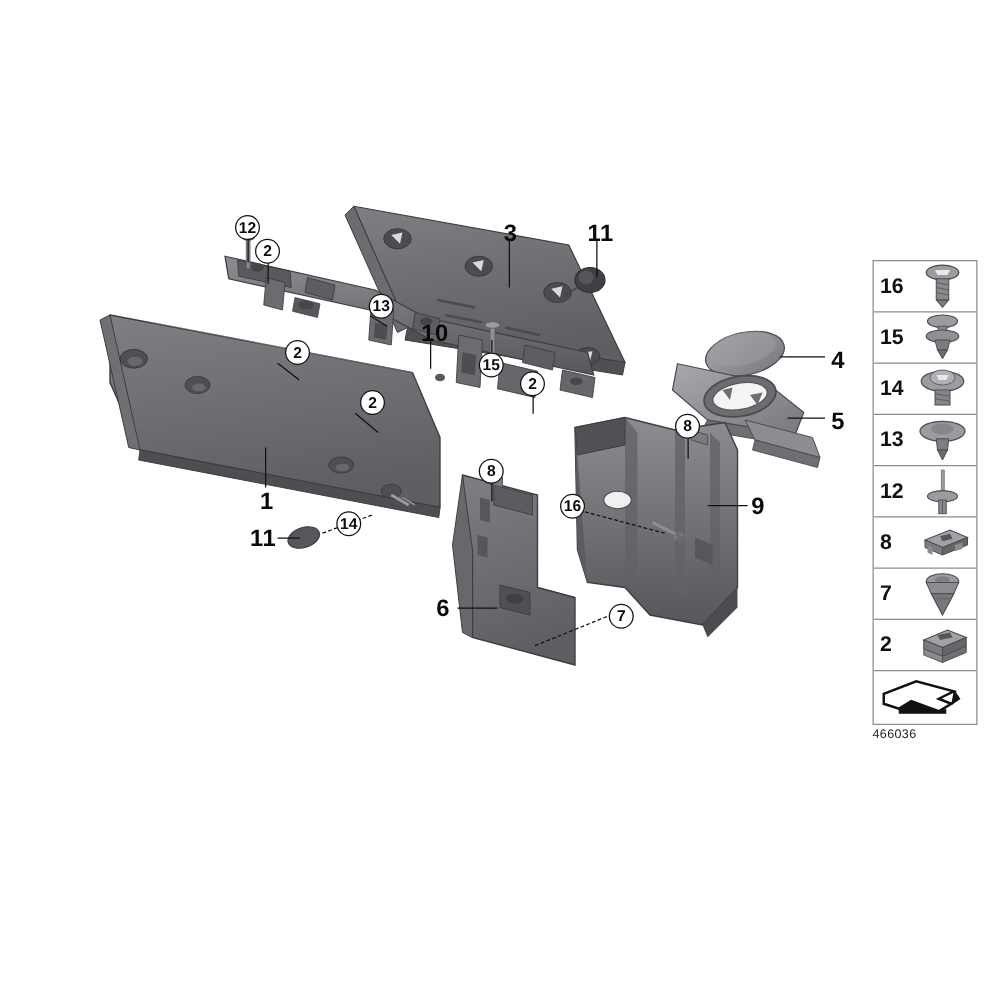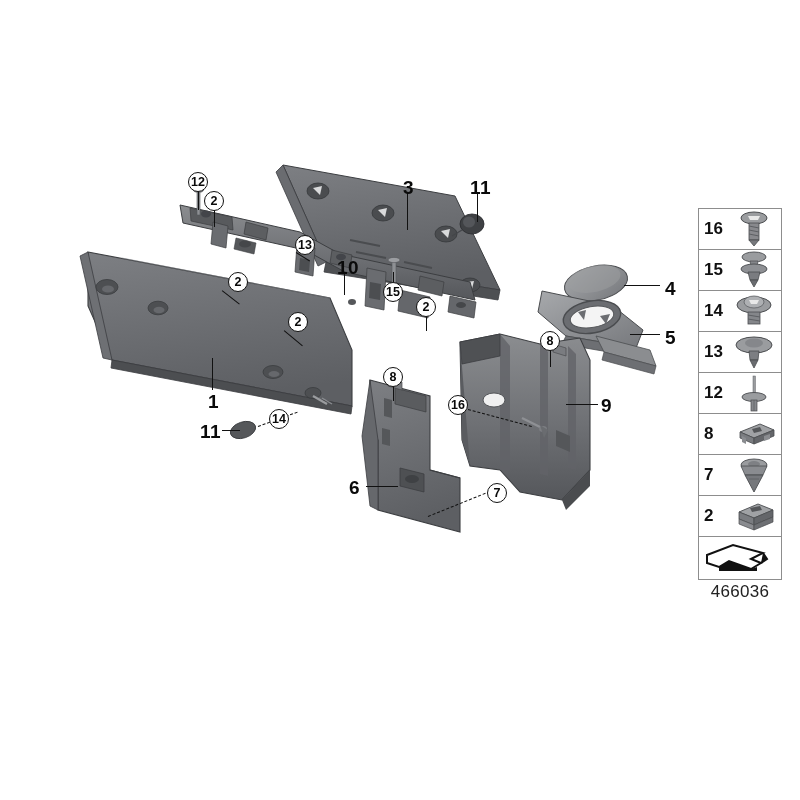--- a/index.html
+++ b/index.html
@@ -23,22 +23,22 @@
 
   
   #legend{position:absolute;left:698px;top:208px;width:84px;
           border:1.3px solid #8d8d8d;box-sizing:border-box;background:#fff;}
   .lg-row{height:41px;border-bottom:1.3px solid #8d8d8d;position:relative;
           box-sizing:border-box;display:flex;align-items:center;}
   .lg-row:last-child{border-bottom:none;}
   .lg-num{font-size:17px;font-weight:bold;color:#111;margin-left:5px;width:24px;
           flex:none;}
   .lg-art{flex:1;height:100%;position:relative;}
-  #legend-id{position:absolute;left:698px;top:582px;width:84px;text-align:center;
-             font-size:17px;color:#222;letter-spacing:.3px;}
+  #legend-id{position:absolute;left:698px;top:582px;width:84px;
+             font-size:10px;color:#222;letter-spacing:.3px;}
 
   
   #bottombar{position:absolute;left:0;top:712px;width:800px;height:88px;}
 
   svg{display:block;}
 </style>
 </head>
 <body>
 
 <div id="stage">

